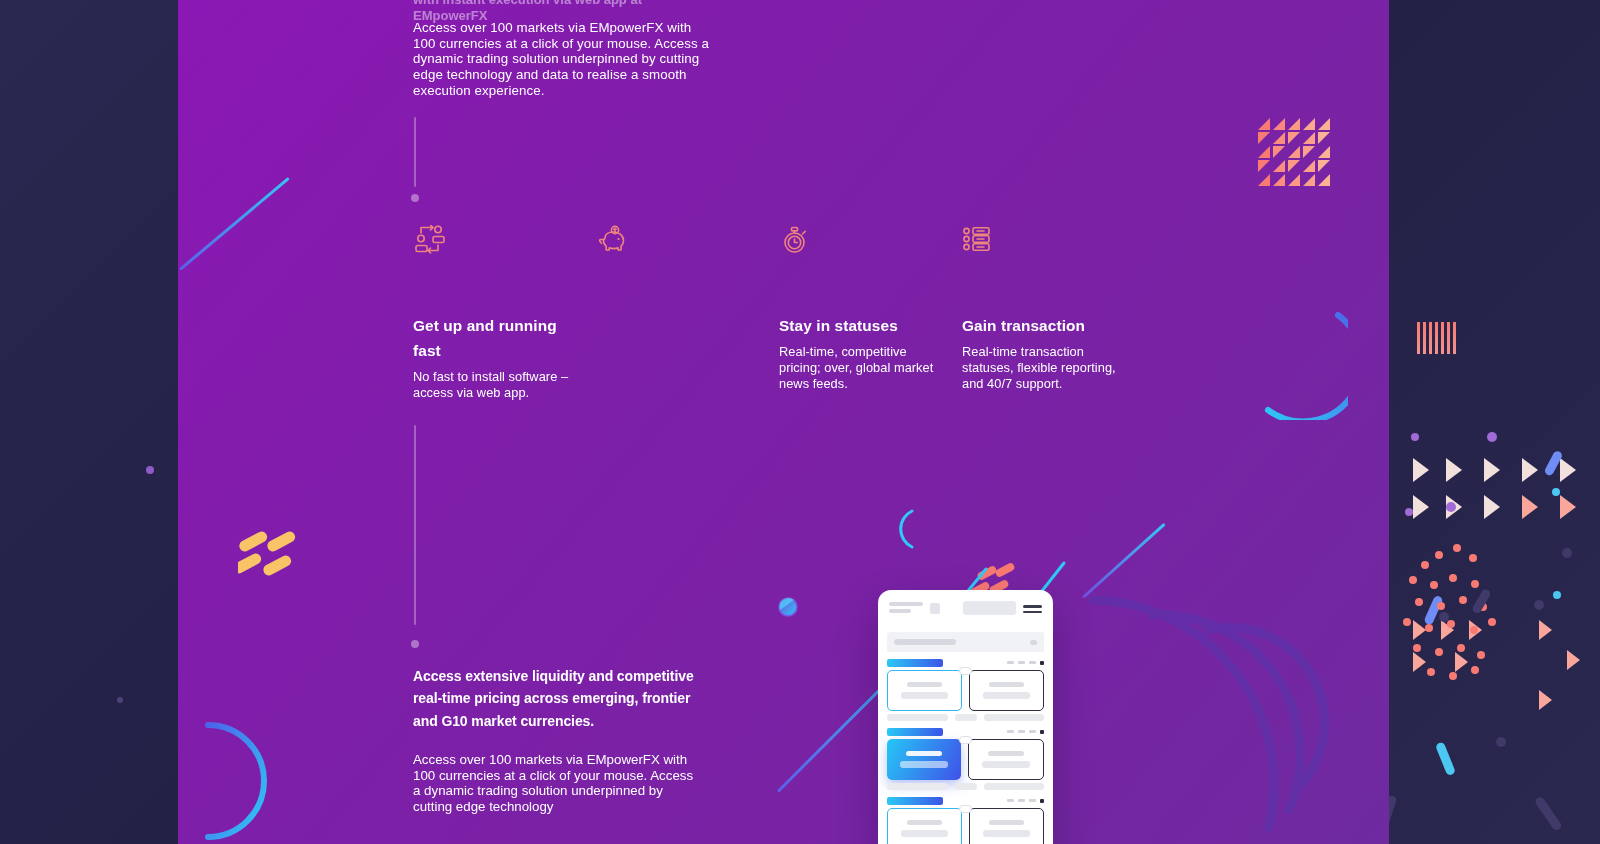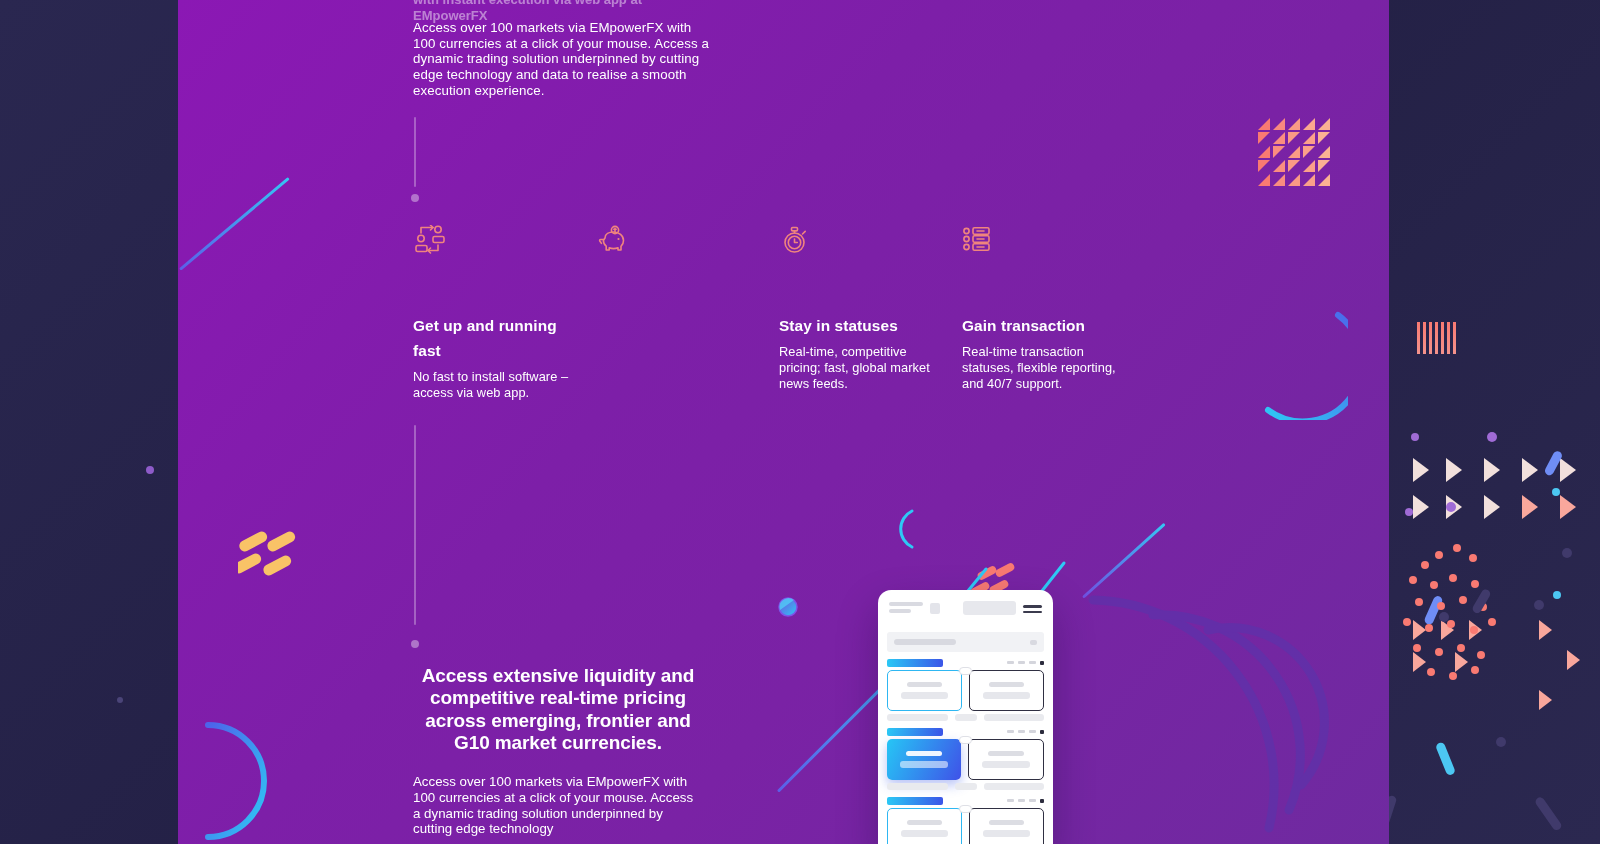--- a/index.html
+++ b/index.html
@@ -65,22 +65,22 @@
   .card-icon svg { display:block; }
   .card-title {
     color:#ffffff; font-size:15.4px; font-weight:700; line-height:25px;
     letter-spacing:.1px; margin-bottom:6px;margin-top:48px;
   }
   .card-body { color:#ffffff; font-size:12.8px; line-height:15.8px; letter-spacing:.05px; }
 
   
   .lead { position:absolute; left:235px; top:665px; width:290px; }
   .lead h2 {
-    color:#ffffff; font-size:19px; font-weight:700; line-height:22.3px;
-    letter-spacing:-.1px; margin-bottom:20px;text-align:center;
+    color:#ffffff; font-size:14px; font-weight:700; line-height:22.3px;
+    letter-spacing:-.1px; margin-bottom:20px;
   }
   .lead p { color:#ffffff; font-size:13.3px; line-height:15.7px; }
 
   
   .mockup {
     position:absolute; left:878px; top:590px; width:175px; height:260px;
     background:#ffffff; border-radius:13px 13px 0 0;
     box-shadow:0 18px 40px rgba(30,10,60,.33);
     overflow:hidden;
   }
@@ -385,21 +385,21 @@
             <svg width="34" height="30" viewBox="0 0 34 30" fill="none" stroke="#f0857d" stroke-width="1.6" stroke-linecap="round" stroke-linejoin="round">
               <circle cx="15.5" cy="17.5" r="9.5"></circle>
               <circle cx="15.5" cy="17.5" r="6.2"></circle>
               <path d="M15.5 14 v3.5 h2.8"></path>
               <rect x="12.5" y="2.5" width="6" height="3.4" rx="1.1"></rect>
               <path d="M15.5 5.9 V8"></path>
               <path d="M23.5 9 L26.2 6.4"></path>
             </svg>
           </div>
           <div class="card-title">Stay in statuses</div>
-          <div class="card-body">Real-time, competitive pricing; fast, global market news feeds.</div>
+          <div class="card-body">Real-time, competitive pricing; over, global market news feeds.</div>
         </div>
 
         <div class="card">
           <div class="card-icon">
             <svg width="34" height="30" viewBox="0 0 34 30" fill="none" stroke="#f0857d" stroke-width="1.6" stroke-linecap="round" stroke-linejoin="round">
               <circle cx="4.5" cy="6" r="2.6"></circle>
               <circle cx="4.5" cy="14" r="2.6"></circle>
               <circle cx="4.5" cy="22" r="2.6"></circle>
               <rect x="11" y="2.8" width="16" height="6.4" rx="1.4"></rect>
               <rect x="11" y="10.8" width="16" height="6.4" rx="1.4"></rect>

